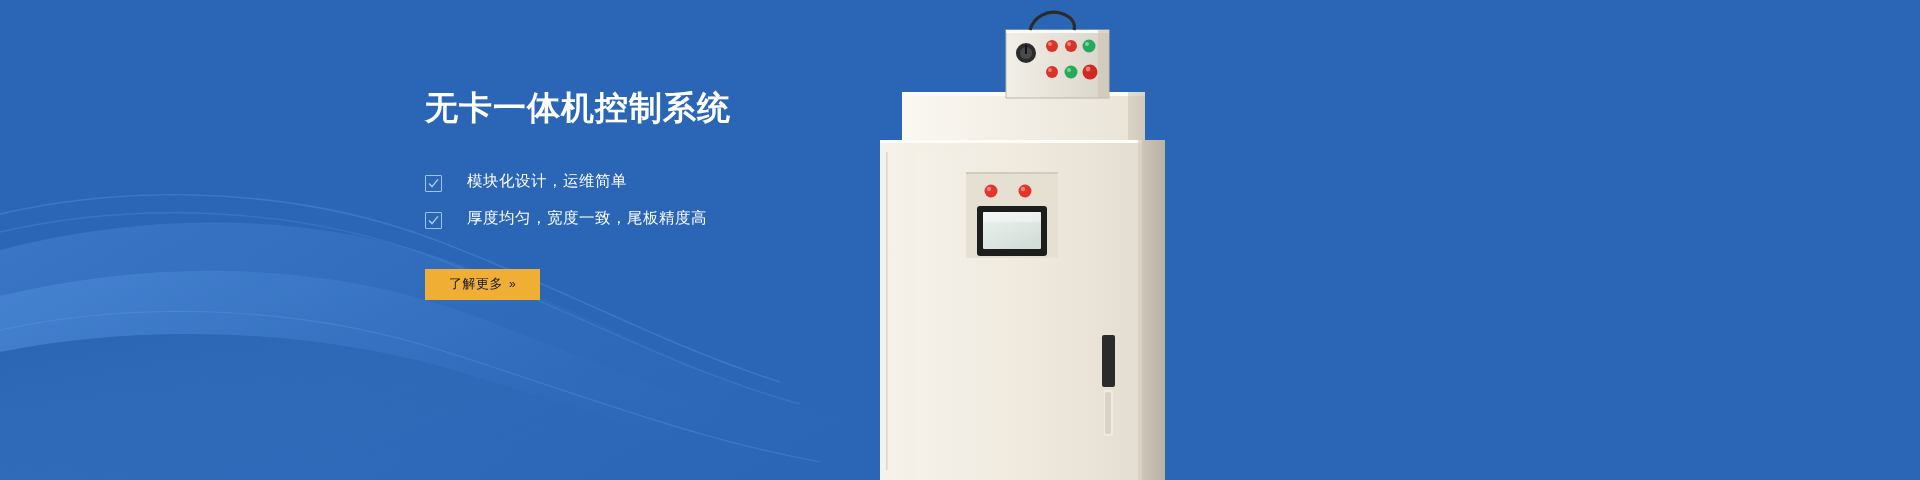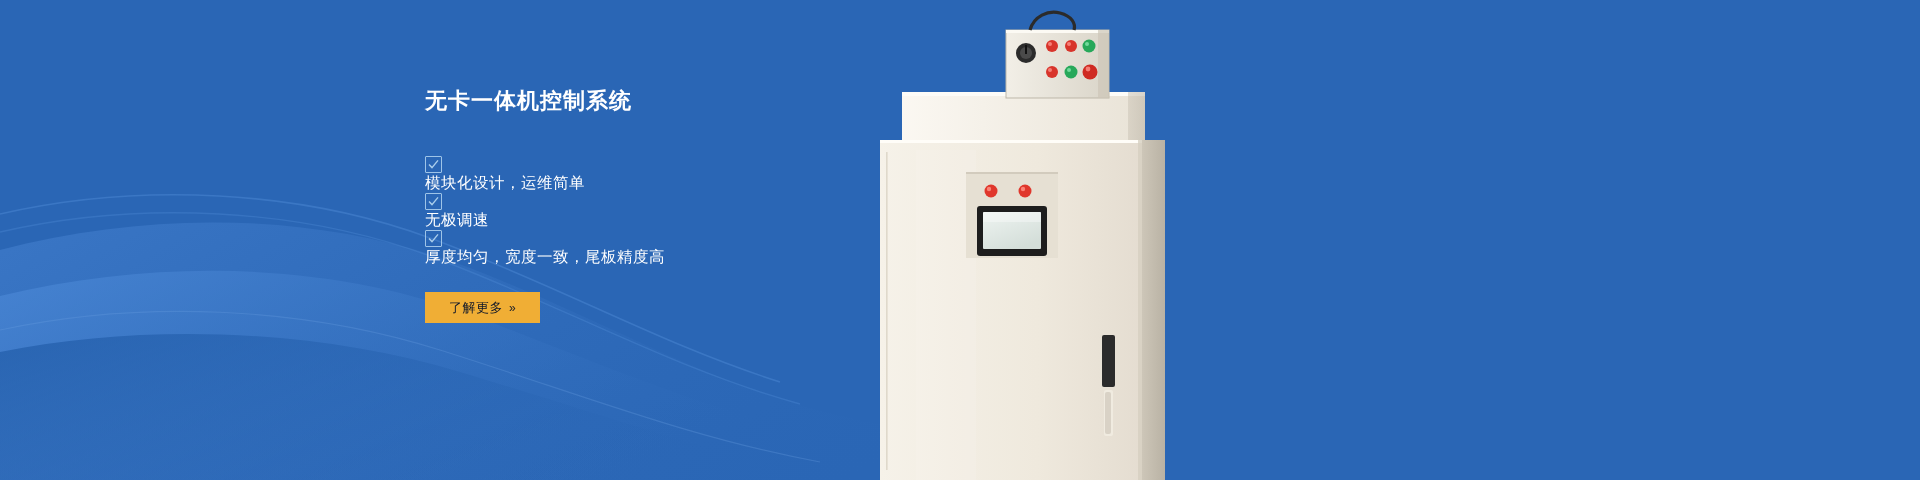--- a/index.html
+++ b/index.html
@@ -18,34 +18,33 @@
   #wave-layer { position:absolute; left:0; top:0; width:1920px; height:480px; }
 
   
   #copy {
     position:absolute;
     left:425px; top:88px;
     width:560px;
     z-index:5;
   }
   #hero-title {
-    font-size:22px;
+    font-size:33px;
     font-weight:bold;
     color:#ffffff;
     letter-spacing:1px;
     line-height:1.2;
     white-space:nowrap;
   }
   #feature-list { margin-top:42px; }
   .feature-row {
     display:flex;
-    align-items:flex-start;
+    align-items:flex-end;
     margin-bottom:15px;
     height:22px;
-    flex-direction:column;
   }
   .check-box {
     width:17px; height:17px;
     border:1px solid #9ec4e8;
     border-radius:1px;
     position:relative;
     flex:0 0 auto;
     margin-right:25px;
   }
   .check-box svg { position:absolute; left:2px; top:2px; }
@@ -205,28 +204,20 @@
 
       <div class="feature-row">
         <span class="check-box">
           <svg width="11" height="11" viewBox="0 0 11 11">
             <path d="M1 5.4 L4 8.6 L10 1.4" fill="none" stroke="#a9cdeb" stroke-width="1.4"></path>
           </svg>
         </span>
         <span class="feature-text">模块化设计，运维简单</span>
       </div>
 
-      <div class="feature-row">
-        <span class="check-box">
-          <svg width="11" height="11" viewBox="0 0 11 11">
-            <path d="M1 5.4 L4 8.6 L10 1.4" fill="none" stroke="#a9cdeb" stroke-width="1.4"></path>
-          </svg>
-        </span>
-        <span class="feature-text">无极调速</span>
-      </div>
 
       <div class="feature-row">
         <span class="check-box">
           <svg width="11" height="11" viewBox="0 0 11 11">
             <path d="M1 5.4 L4 8.6 L10 1.4" fill="none" stroke="#a9cdeb" stroke-width="1.4"></path>
           </svg>
         </span>
         <span class="feature-text">厚度均匀，宽度一致，尾板精度高</span>
       </div>
 

